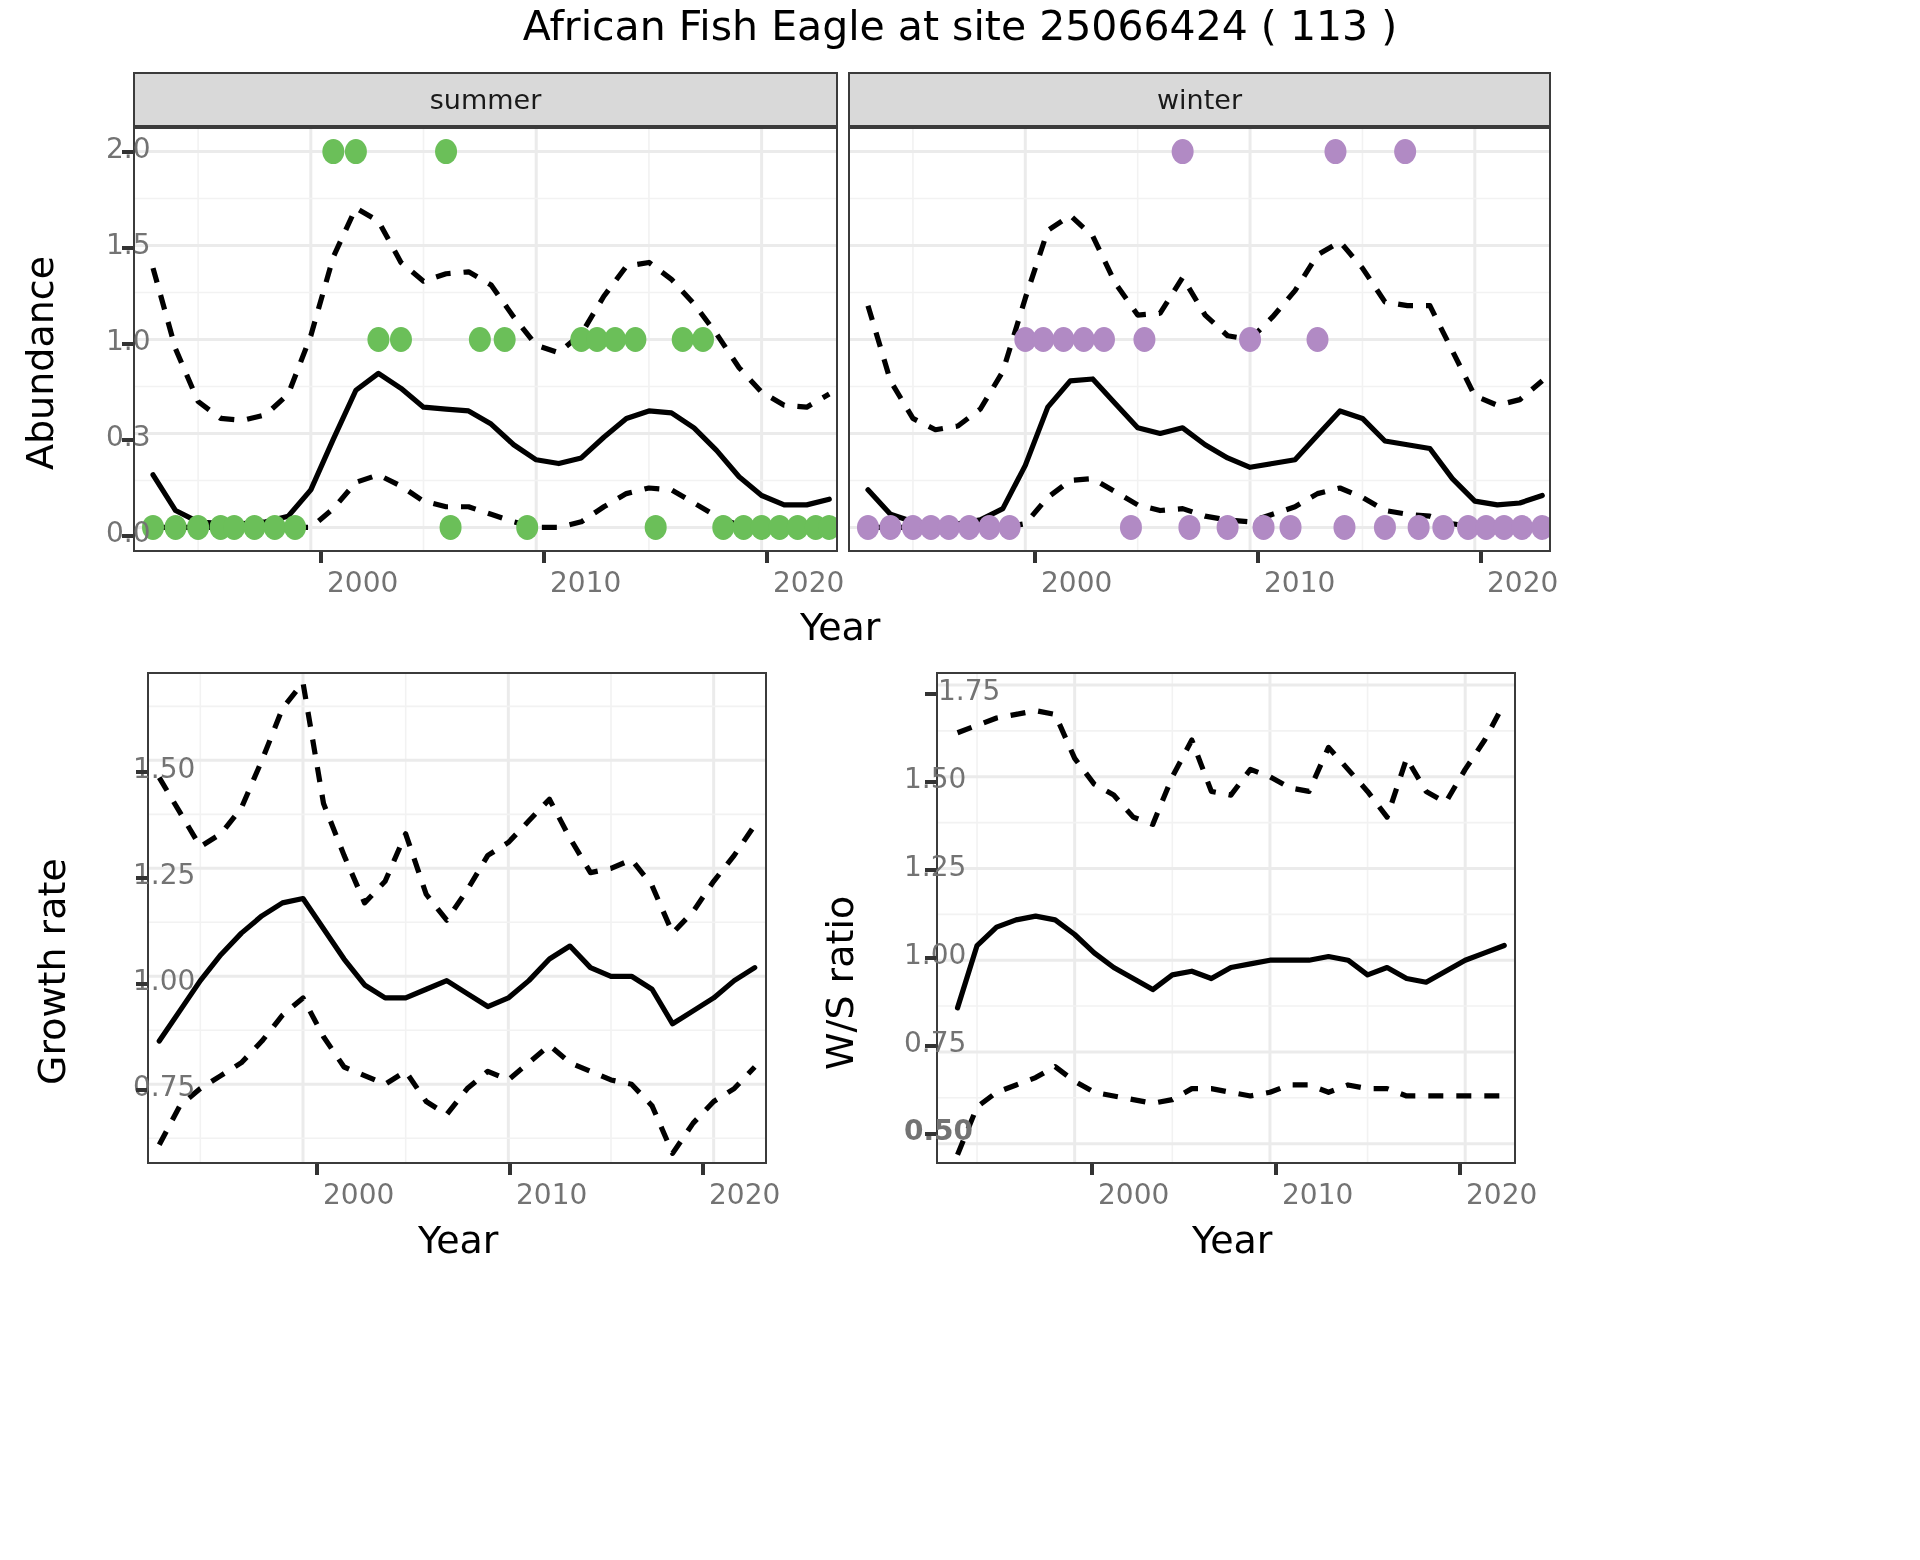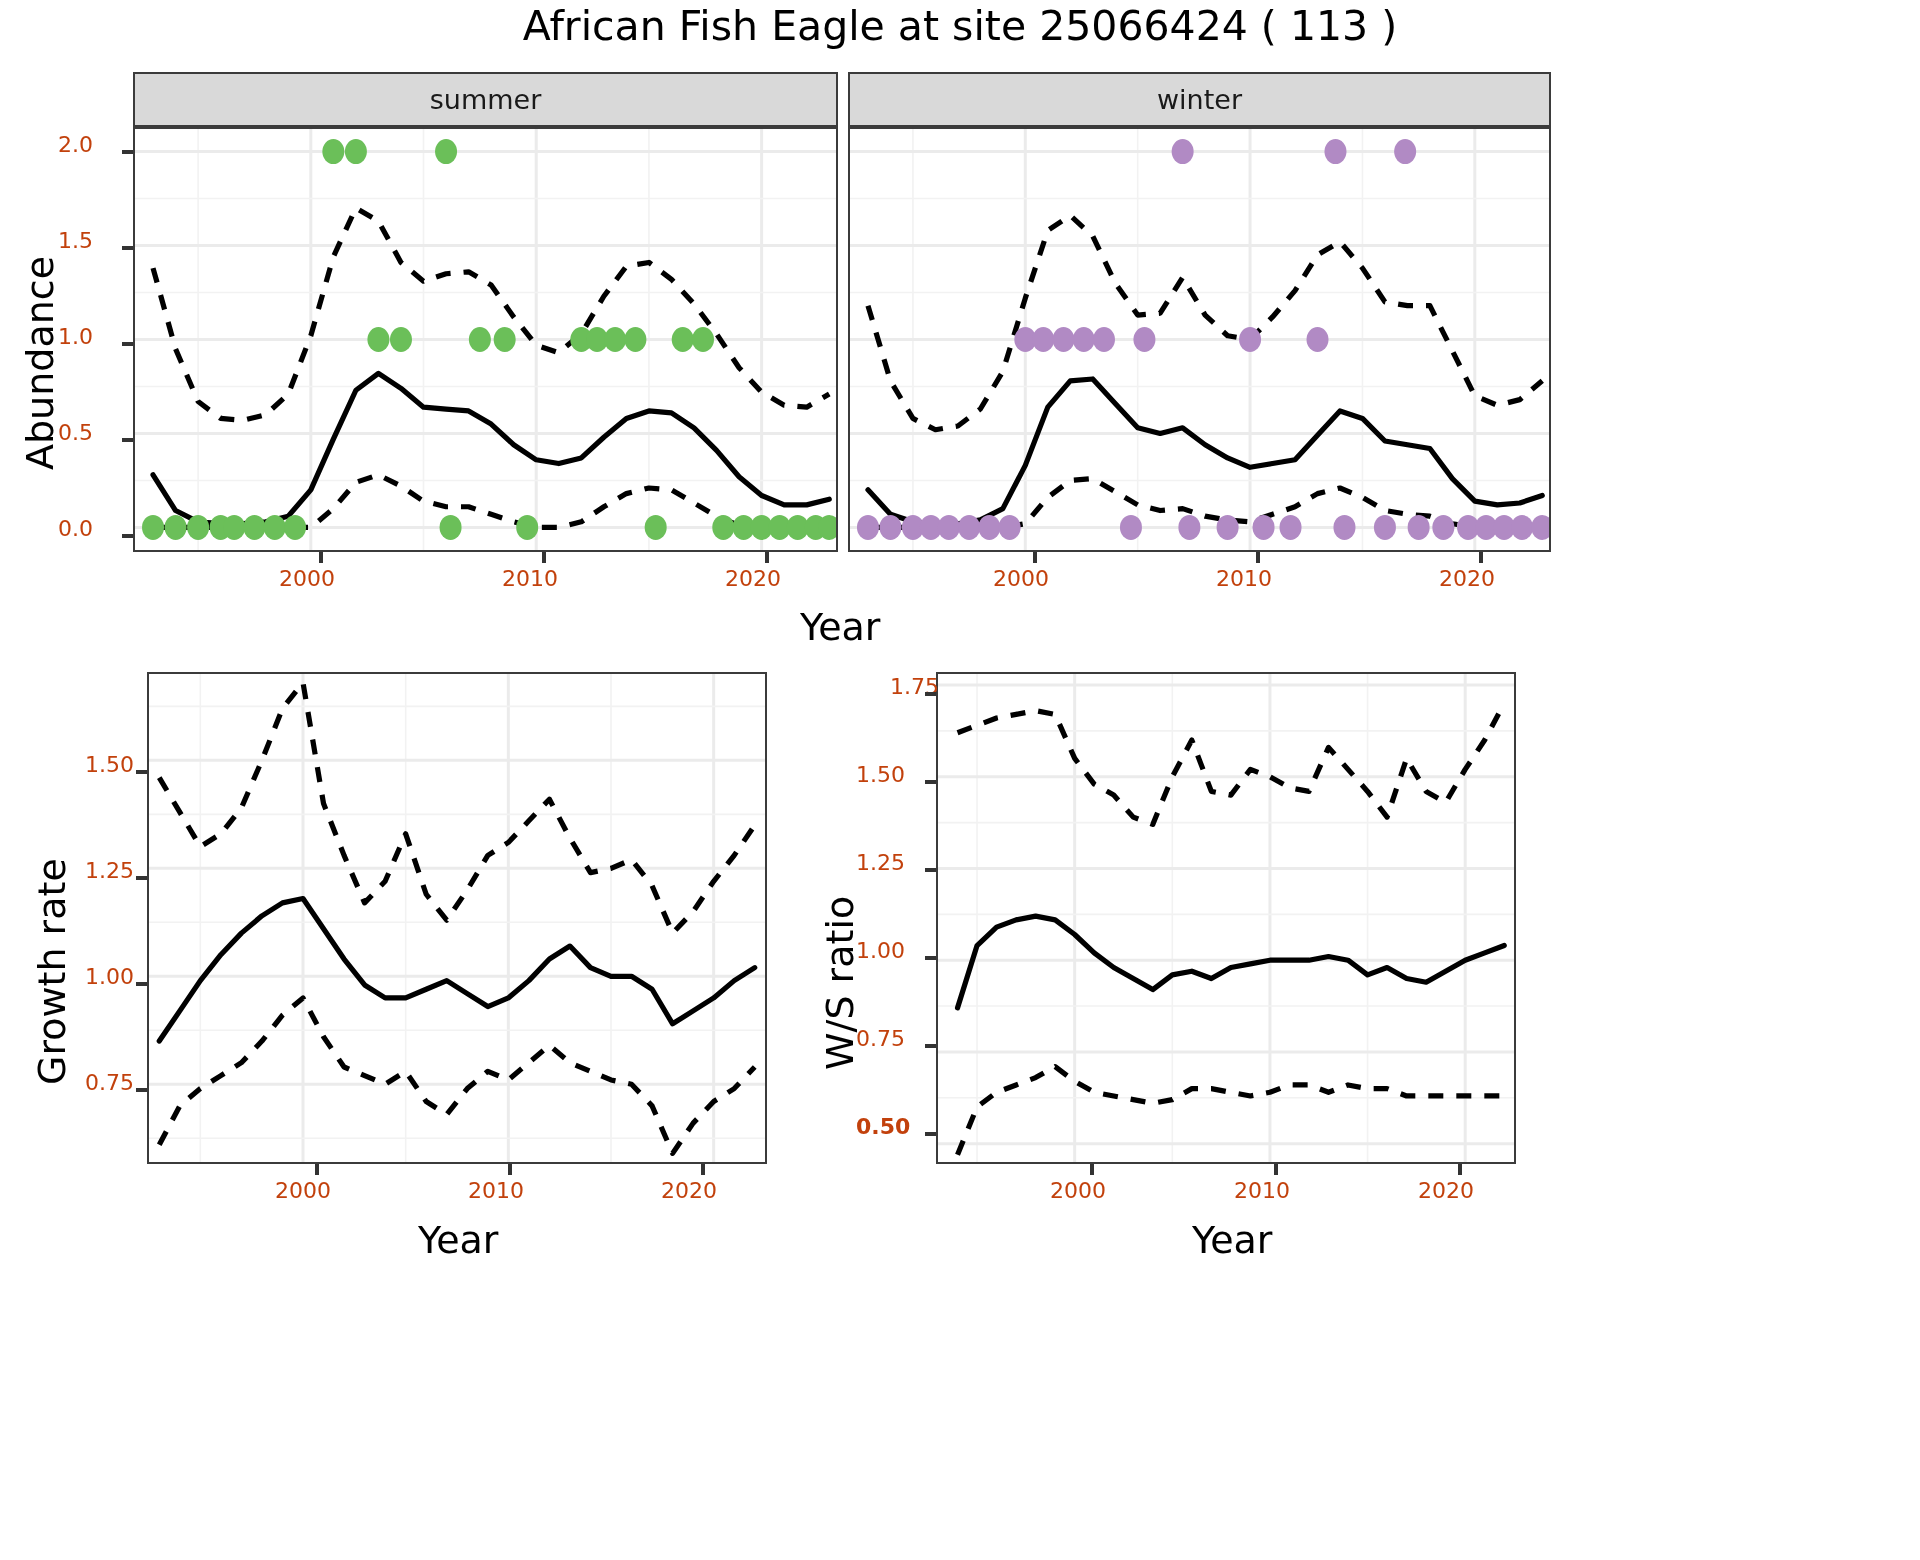--- a/index.html
+++ b/index.html
@@ -54,23 +54,24 @@
     font-size: 38px;
     color: #000;
   }
   .axis-label.vertical {
     transform-origin: 0 0;
     transform: rotate(-90deg);
     white-space: nowrap;
   }
   .tick-text {
     position: absolute;
-    font-size: 22px;
-    color: #c2410c;
+    font-size: 28px;
+    color: #737373;
     white-space: nowrap;
+    margin-left: 48px;
   }
   .tick-mark {
     position: absolute;
     background: #333333;
   }
 
   svg { display: block; overflow: visible; }
   .gridline-major { stroke: #ebebeb; stroke-width: 3; }
   .gridline-minor { stroke: #f2f2f2; stroke-width: 1.6; }
   .series-solid  { fill: none; stroke: #000000; stroke-width: 5.2; stroke-linejoin: round; stroke-linecap: round; }
@@ -204,21 +205,21 @@
 
   <div class="tick-text" style="left:58px; top:132px;">2.0</div>
   <div class="tick-mark" style="left:122px; top:150px; width:11px; height:4px;"></div>
 
   <div class="tick-text" style="left:58px; top:228px;">1.5</div>
   <div class="tick-mark" style="left:122px; top:246px; width:11px; height:4px;"></div>
 
   <div class="tick-text" style="left:58px; top:324px;">1.0</div>
   <div class="tick-mark" style="left:122px; top:342px; width:11px; height:4px;"></div>
 
-  <div class="tick-text" style="left:58px; top:420px;">0.5</div>
+  <div class="tick-text" style="left:58px; top:420px;">0.3</div>
   <div class="tick-mark" style="left:122px; top:438px; width:11px; height:4px;"></div>
 
   <div class="tick-text" style="left:58px; top:516px;">0.0</div>
   <div class="tick-mark" style="left:122px; top:534px; width:11px; height:4px;"></div>
 
   <div class="tick-mark" style="left:319px; top:552px; width:4px; height:11px;"></div>
   <div class="tick-text" style="left:279px; top:566px;">2000</div>
   <div class="tick-mark" style="left:542px; top:552px; width:4px; height:11px;"></div>
   <div class="tick-text" style="left:502px; top:566px;">2010</div>
   <div class="tick-mark" style="left:765px; top:552px; width:4px; height:11px;"></div>

